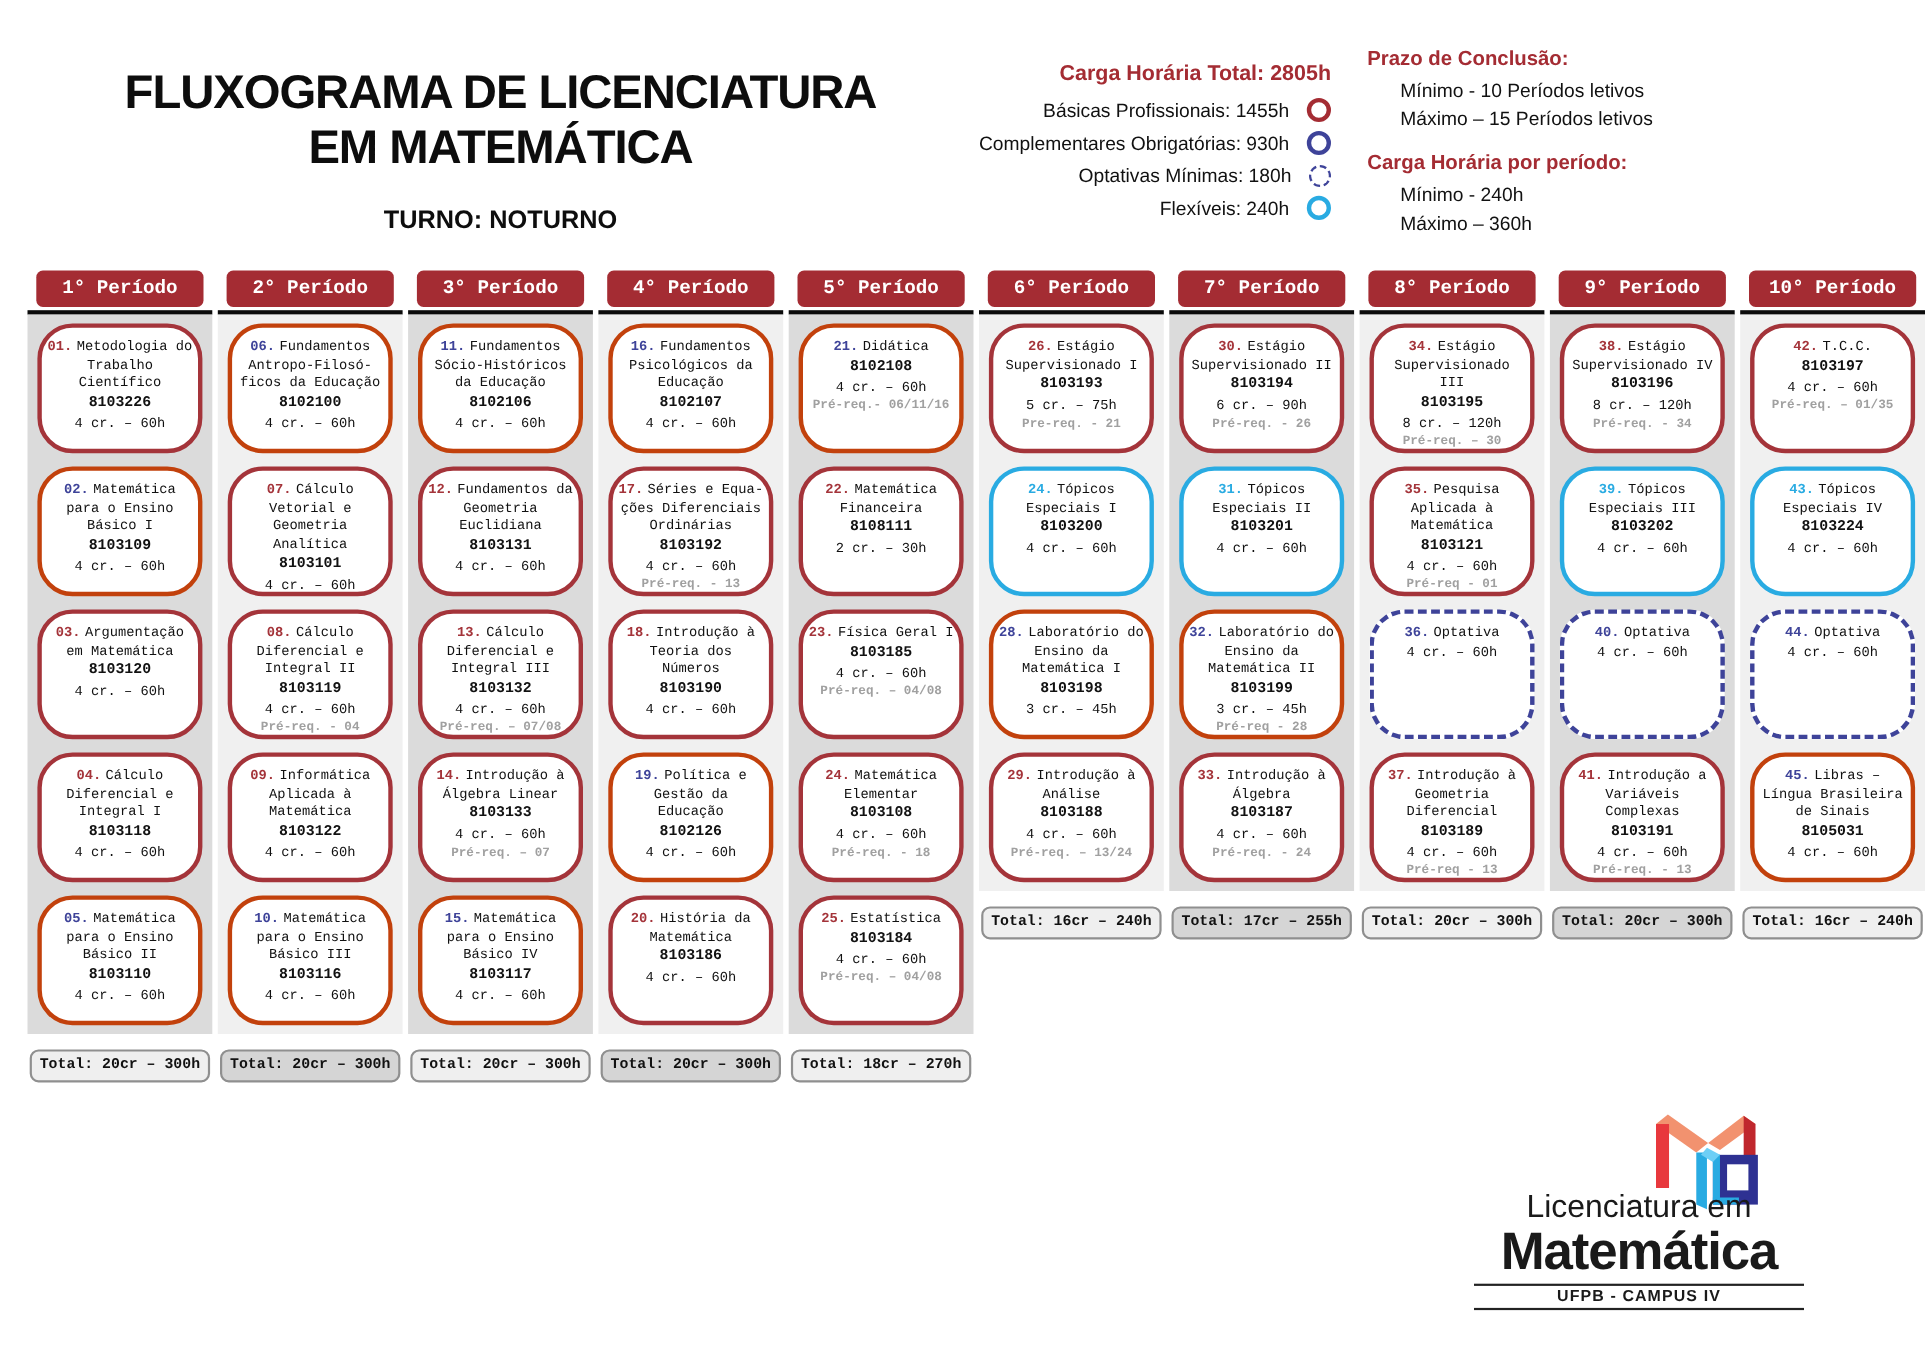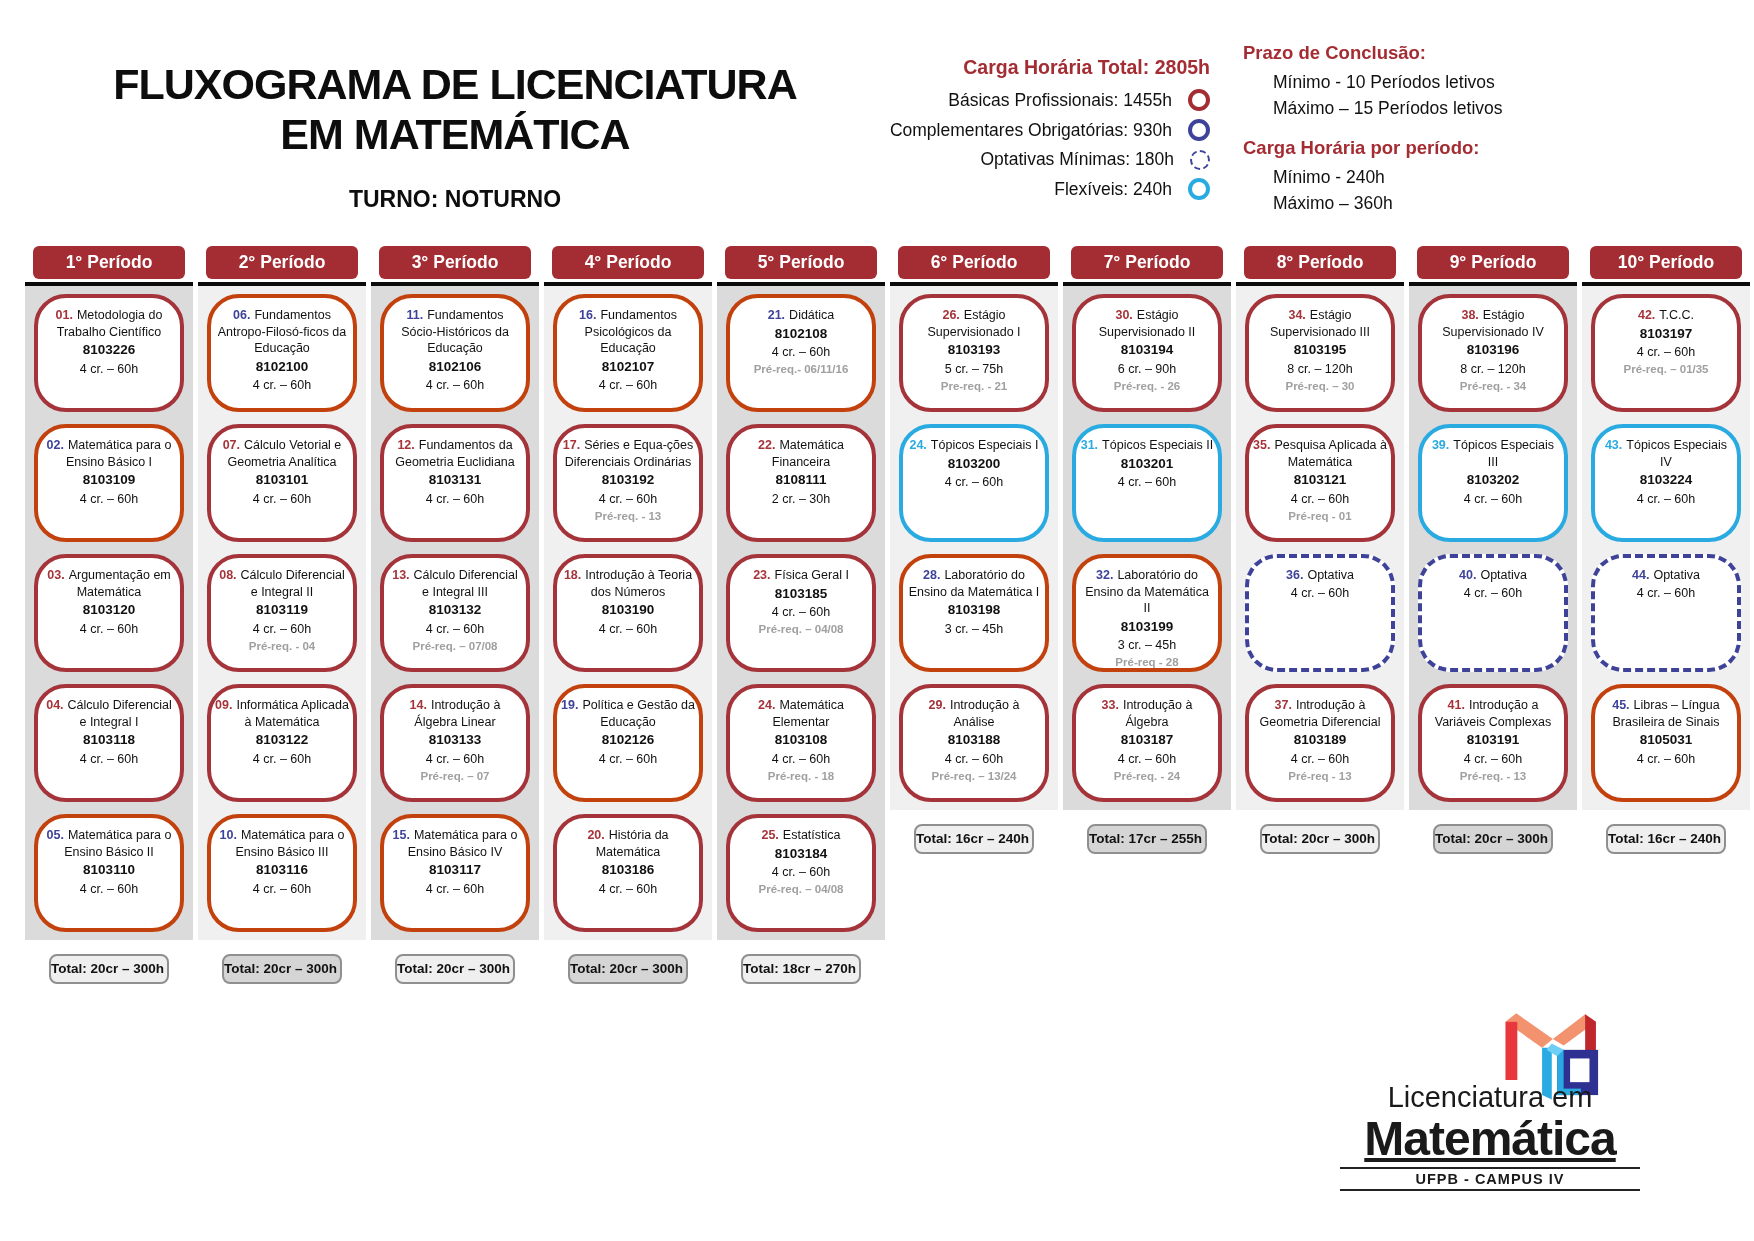--- a/index.html
+++ b/index.html
@@ -21,21 +21,21 @@
   .ring-dashed{border:2.5px dashed #3E4399;width:16px;height:16px;}
   .ring-cyan{border:4px solid #29ABE2;}
 
   
   .info{position:absolute;left:1243px;top:42px;width:320px;color:#111;}
   .info-h{color:#A42C33;font-weight:bold;font-size:18.5px;margin-bottom:5px;}
   .info-i{font-size:17.5px;padding-left:30px;line-height:1.5;}
   .info-gap{height:15px;}
 
   
-  .grid{position:absolute;left:25px;top:246px;display:grid;grid-template-columns:repeat(10,168px);column-gap:5px;}
+  .grid{position:absolute;left:25px;top:246px;display:grid;grid-template-columns:repeat(10,168px);column-gap:5px;font-family:Liberation Mono, monospace;}
   .col{display:flex;flex-direction:column;}
   .hdr{height:33px;margin:0 8px;background:#A42C33;border-radius:6px;color:#fff;font-weight:bold;
        font-size:17.5px;text-align:center;line-height:33px;}
   .hdr-line{height:4px;background:#0b0b0b;margin-top:3px;}
   .cards{padding:8px 9px;display:flex;flex-direction:column;gap:12px;}
   .col-odd  .cards{background:#DBDBDB;}
   .col-even .cards{background:#F0F0F0;}
 
   .card{box-sizing:border-box;height:118px;background:#fff;border-radius:32px;
         padding:9px 4px 0 4px;text-align:center;overflow:hidden;}
@@ -46,30 +46,30 @@
   .num{font-weight:bold;margin-right:4px;}
   .card-red    .num{color:#A4343A;}
   .card-navy   .num{color:#3E4399;}
   .card-cyan   .num{color:#29ABE2;}
   .card-dashed .num{color:#3E4399;}
   .line1{font-size:12.5px;color:#111;line-height:1.32;}
   .code{font-size:13.5px;font-weight:bold;color:#111;line-height:1.45;}
   .credits{font-size:12.5px;color:#111;line-height:1.45;}
   .prereq{font-size:11.5px;color:#A0A0A0;font-weight:bold;line-height:1.45;}
 
-  .total{box-sizing:border-box;width:120px;margin:14px auto 0 auto;height:30px;
+  .total{box-sizing:border-box;width:164px;margin:14px auto 0 auto;height:30px;
          border:2px solid #8f8f8f;border-radius:8px;background:#EFEFEF;
-         font-weight:bold;font-size:13.5px;line-height:26px;color:#111;}
+         font-weight:bold;font-size:13.5px;text-align:center;line-height:26px;color:#111;}
   .total-dark{background:#D5D5D5;}
 
   
   .logo{position:absolute;left:1495px;top:996px;width:120px;height:112px;}
   .brand{position:absolute;left:1270px;top:1082px;width:440px;text-align:center;color:#1a1a1a;}
   .brand-1{font-size:29px;line-height:1.1;}
-  .brand-2{font-size:48px;font-weight:bold;letter-spacing:-1px;line-height:1.05;text-decoration:underline;}
+  .brand-2{font-size:48px;font-weight:bold;letter-spacing:-1px;line-height:1.05;}
   .brand-3{display:inline-block;font-size:14.5px;font-weight:bold;letter-spacing:1px;
            border-top:2px solid #222;border-bottom:2px solid #222;padding:2px 0;width:300px;margin-top:3px;}
 </style>
 </head>
 <body>
 
 <div class="page">
 
   <div class="title-block">
     <div class="title-main">FLUXOGRAMA DE LICENCIATURA</div>

